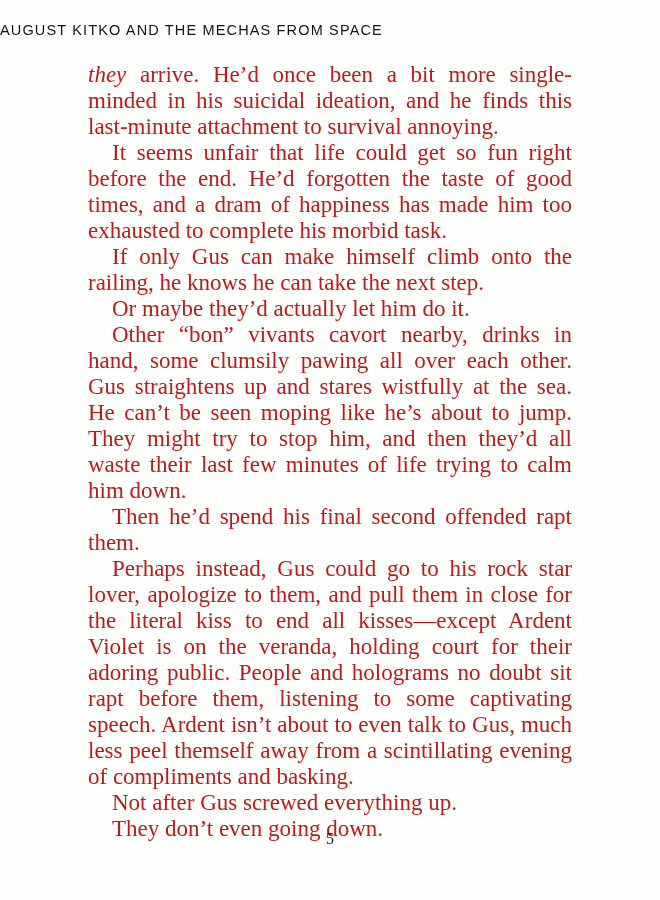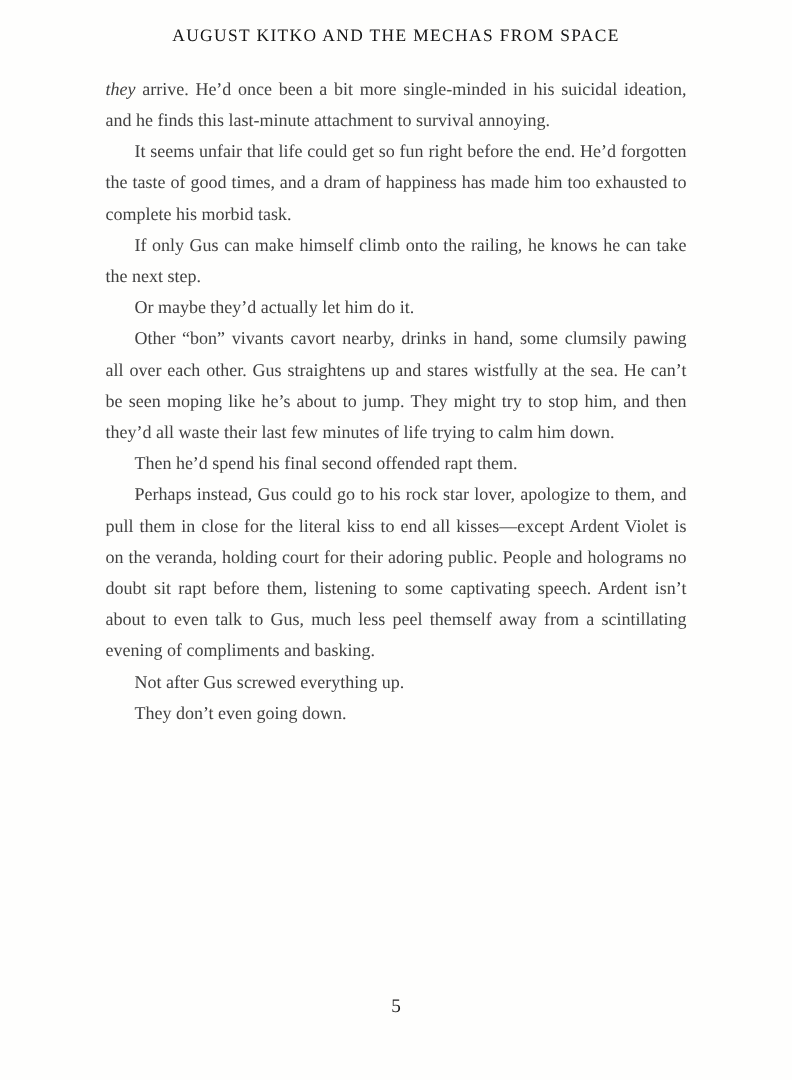--- a/index.html
+++ b/index.html
@@ -20,42 +20,41 @@
     height: 900px;
     box-sizing: border-box;
     padding: 0;
     background: #fefefd;
   }
   .running-head {
     position: absolute;
     top: 22px;
     left: 0;
     right: 0;
-    text-align: center;
-    font-family: Liberation Serif, serif;
+    font-family: Liberation Sans, sans-serif;
     font-size: 14.5px;
     letter-spacing: 1.15px;
     color: #141414;
     font-variant: small-caps;
     text-transform: uppercase;
     white-space: nowrap;
   }
   .text-block {
     position: absolute;
     top: 62px;
     left: 88px;
     width: 484px;
   }
   p {
     margin: 0;
-    font-size: 15px;
+    font-size: 23px;
     line-height: 26.0px;
     text-align: justify;
     text-justify: inter-word;
-    color: #404040;
+    color: #b91c1c;
     hyphens: manual;
   }
   p.indent {
     text-indent: 24px;
     font-family: Liberation Serif, serif;
   }
   p.first {
     text-indent: 0;
   }
   em {

